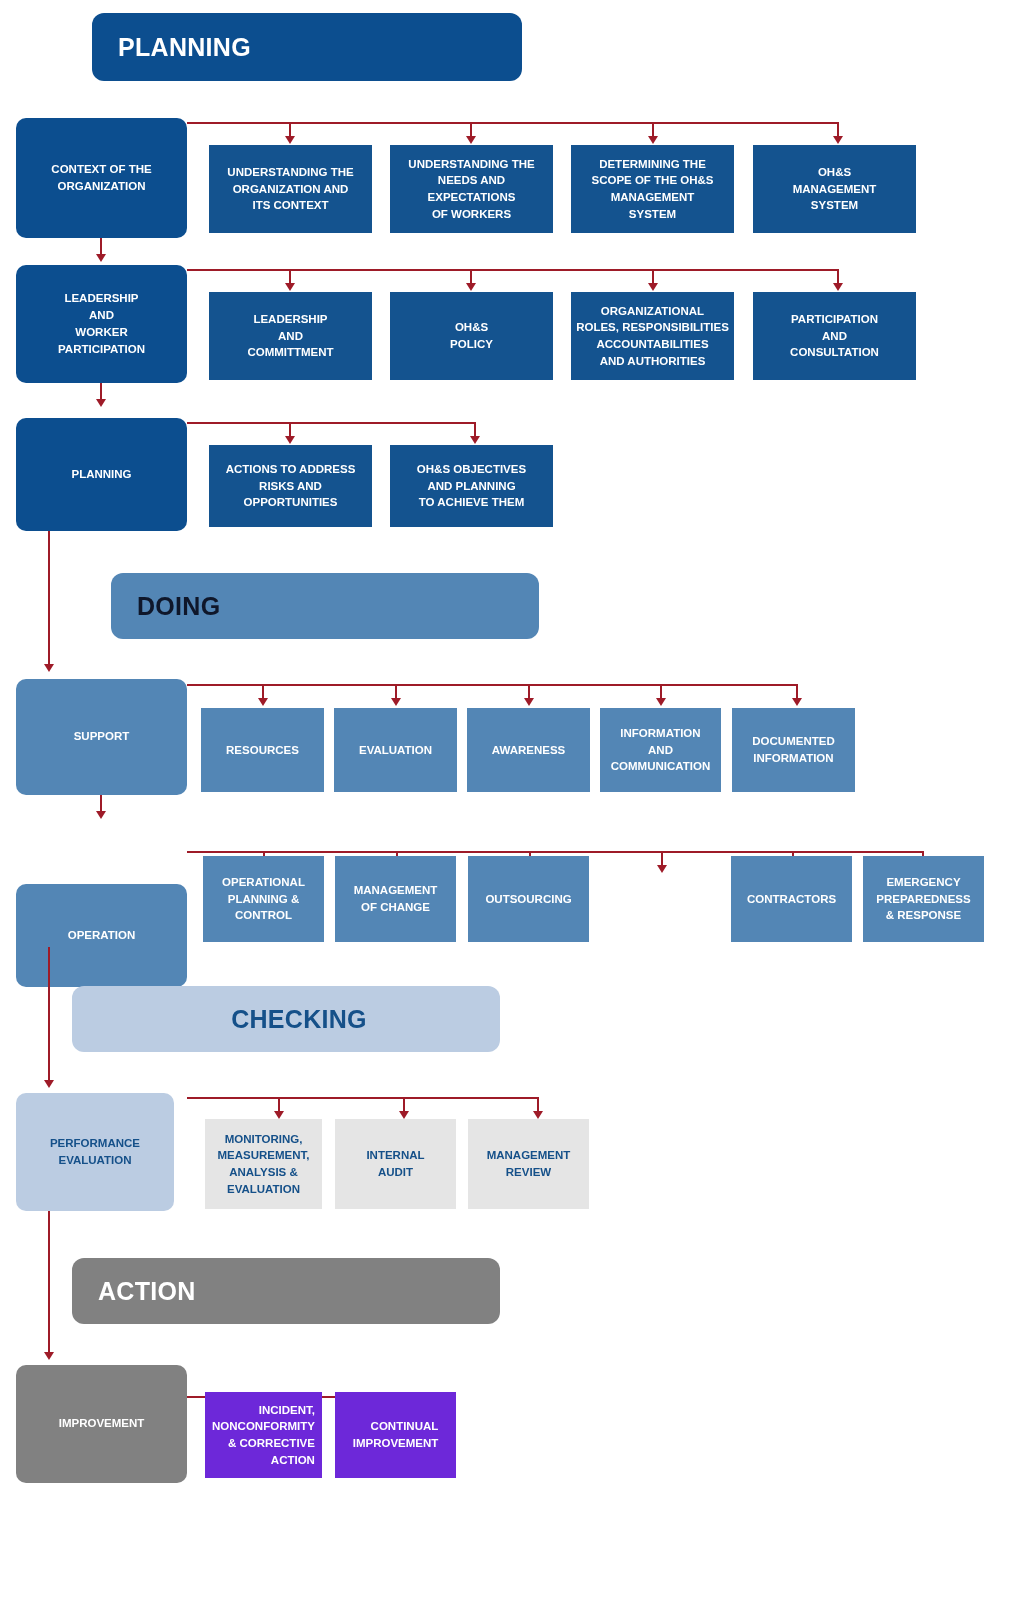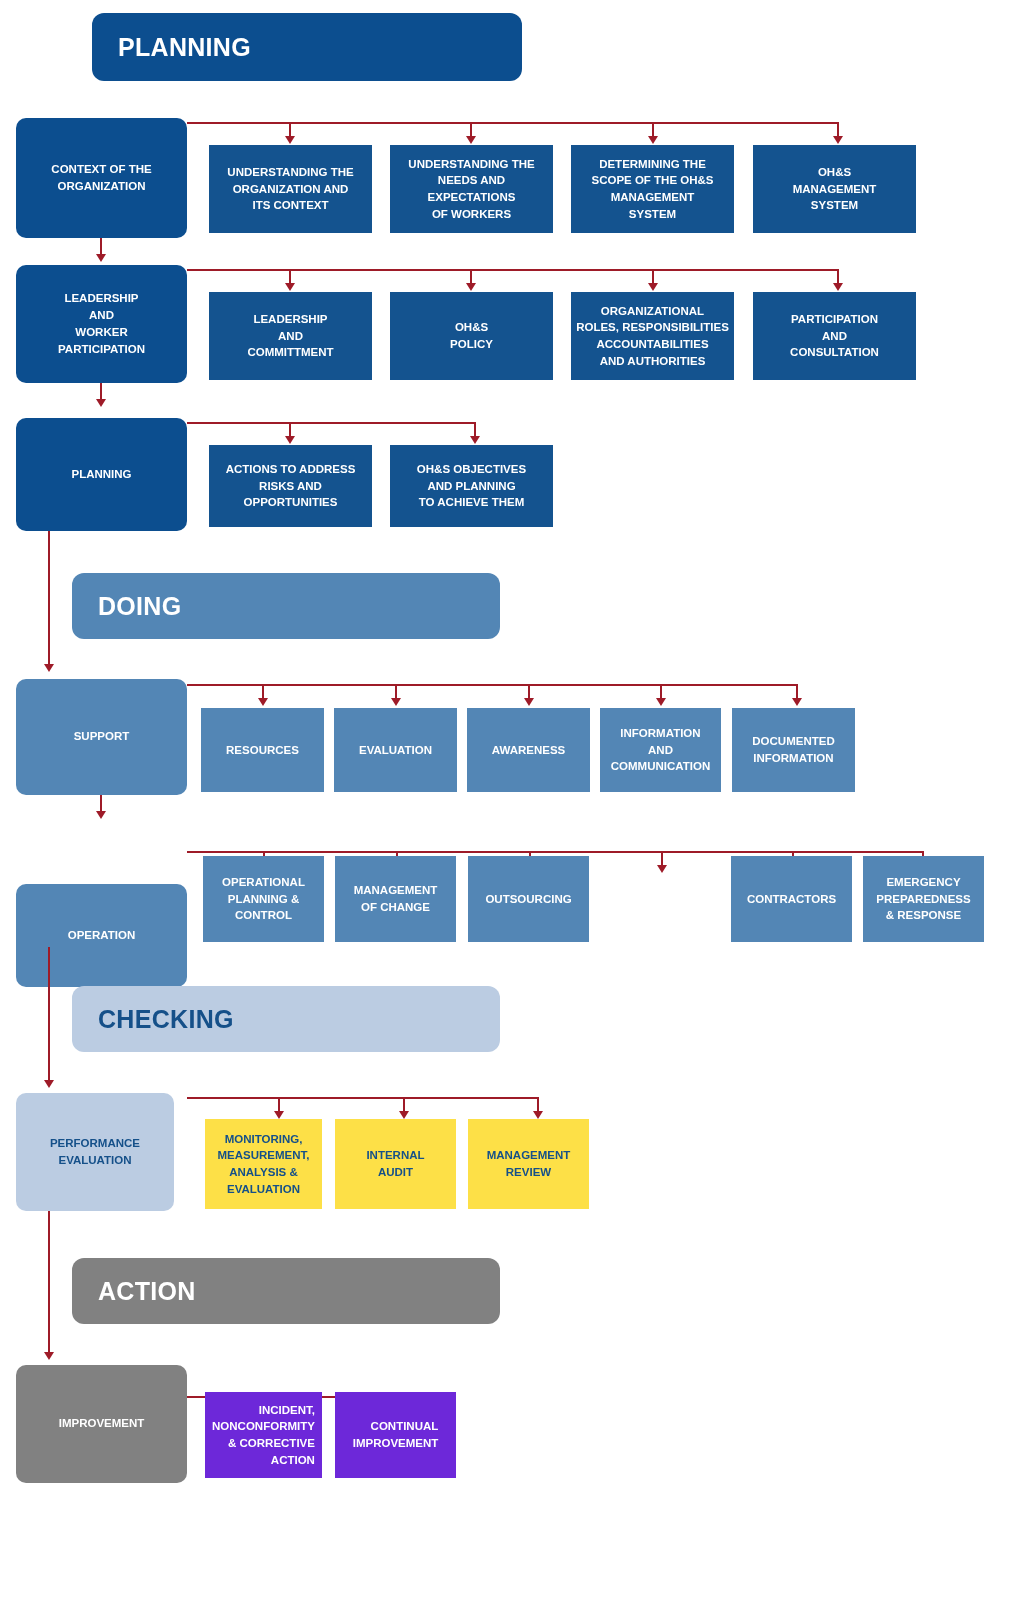--- a/index.html
+++ b/index.html
@@ -22,21 +22,21 @@
     position: absolute;
     border-radius: 12px;
     display: flex;
     align-items: center;
     padding-left: 26px;
     font-size: 25px;
     font-weight: bold;
     letter-spacing: 0.3px;
   }
   .banner.dark  { background: #0C4E8F; color: #ffffff; }
-  .banner.mid   { background: #5386B5; color: #ffffff; }
+  .banner.mid   { background: #5386B5; color: #0f172a; margin-left: 39px; }
   .banner.light { background: #BBCCE2; color: #155089; }
   .banner.gray  { background: #818181; color: #ffffff; }
 
   
   .parent {
     position: absolute;
     border-radius: 10px;
     display: flex;
     align-items: center;
     justify-content: center;
@@ -58,21 +58,21 @@
     align-items: center;
     justify-content: center;
     text-align: center;
     font-size: 11.5px;
     font-weight: bold;
     line-height: 1.45;
     padding: 3px;
   }
   .child.dark  { background: #14538F; color: #ffffff; }
   .child.mid   { background: #5386B5; color: #ffffff; }
-  .child.light { background: #fde047; color: #155089; align-items: center; }
+  .child.light { background: #e5e5e5; color: #155089; align-items: center; }
   .child.gray  { background: #6d28d9; color: #ffffff; text-align: right; }
 
   
   .hline { position: absolute; height: 2px; background: #9E1B28; }
   .vline { position: absolute; width: 2px; background: #9E1B28; }
   .arrow-down {
     position: absolute;
     width: 0; height: 0;
     border-left: 5px solid transparent;
     border-right: 5px solid transparent;
@@ -312,21 +312,21 @@
     <div>
       <span>EMERGENCY</span><br>
       <span>PREPAREDNESS</span><br>
       <span>&amp; RESPONSE</span>
     </div>
   </div>
 
   <div class="vline" style="left:48px; top:947px; height:135px;"></div>
   <div class="arrow-down" style="left:44px; top:1080px;"></div>
 
-  <div class="banner light" style="left:72px; top:986px; width:428px; height:66px;">
+  <div class="banner light" style="left:72px; top:986px; width:428px; height:66px;justify-content:center;">
     <span>CHECKING</span>
   </div>
 
   <div class="parent light" style="left:16px; top:1093px; width:158px; height:118px;">
     <div>
       <span>PERFORMANCE</span><br>
       <span>EVALUATION</span>
     </div>
   </div>
 

